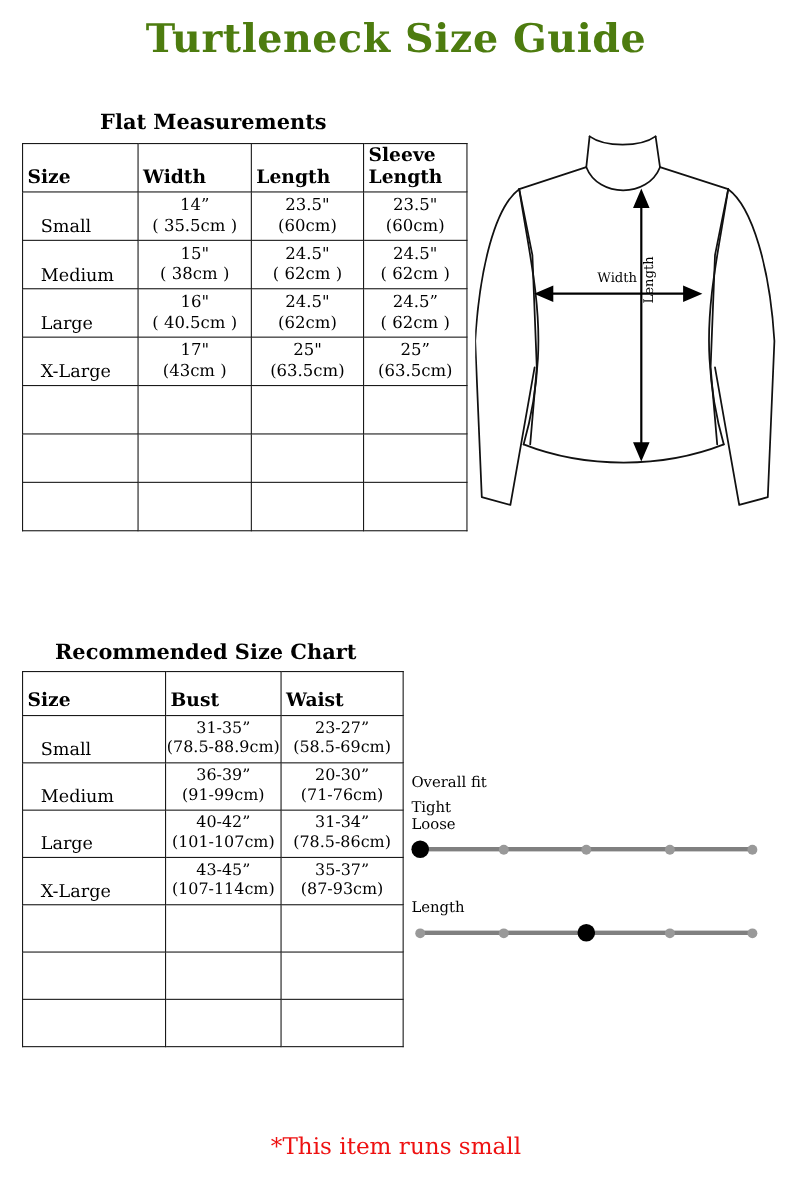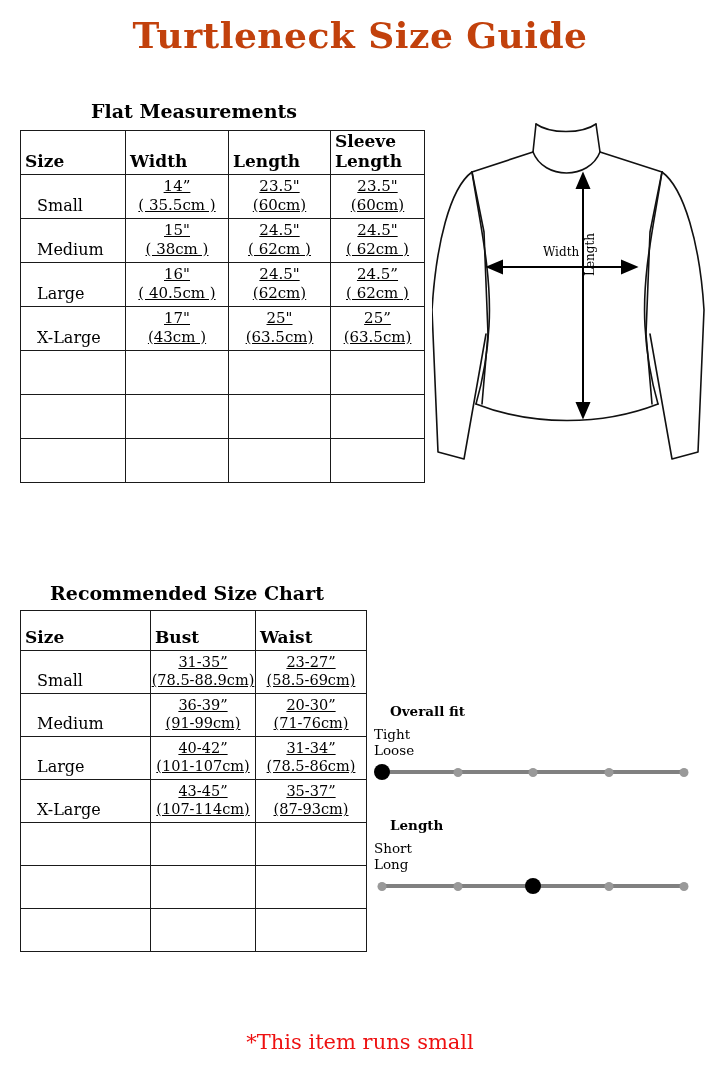--- a/index.html
+++ b/index.html
@@ -18,21 +18,21 @@
   
   .page-title {
     position: absolute;
     left: 0; top: 14px;
     width: 720px;
     text-align: center;
     font-family: "DejaVu Serif", serif;
     font-weight: bold;
     font-size: 36px;
     letter-spacing: 0.5px;
-    color: #c2410c;
+    color: #4d7c0f;
   }
 
   
   .section-caption {
     position: absolute;
     font-family: "DejaVu Serif", serif;
     font-weight: bold;
     font-size: 19px;
     color: #000;
     white-space: nowrap;
@@ -69,21 +69,20 @@
     padding-left: 16px;
     vertical-align: bottom;
     padding-bottom: 3px;
     font-size: 16px;
   }
   table.size-table td.val-cell {
     vertical-align: top;
     padding-top: 2px;
     line-height: 1.25;
     font-size: 15px;
-    text-decoration: underline;
   }
   td.val-cell .ln { display: block; white-space: nowrap; }
   td.empty-cell { height: 42px; }
 
   
   #table-flat { left: 20px; top: 130px; width: 404px; }
   #table-flat col.c1 { width: 105px; }
   #table-flat col.c2 { width: 103px; }
   #table-flat col.c3 { width: 102px; }
   #table-flat col.c4 { width: 94px; }
@@ -121,24 +120,24 @@
     transform-origin: left top;
   }
 
   
   .slider-block { position: absolute; width: 318px; }
   #slider-fit    { left: 374px; top: 703px; }
   #slider-length { left: 374px; top: 817px; }
 
   .slider-title {
     font-family: "DejaVu Serif", serif;
-    font-weight: bold;
+    font-weight: normal;
     font-size: 13.5px;
     color: #000;
-    margin: 0 0 7px 16px;
+    margin: 0 0 7px 0;
   }
   .slider-ends {
     display: flex;
     justify-content: space-between;
     font-family: "DejaVu Serif", serif;
     font-size: 13.5px;
     color: #000;
     margin-bottom: 6px;
     flex-direction: column;
   }
@@ -416,24 +415,20 @@
   <div class="slider-dot active" style="left: calc(0% + 8px);"></div>
       <div class="slider-dot" style="left: calc(25% + 4px);"></div>
       <div class="slider-dot" style="left: calc(50% + 0px);"></div>
       <div class="slider-dot" style="left: calc(75% - 4px);"></div>
       <div class="slider-dot" style="left: calc(100% - 8px);"></div>
     </div>
 </div>
 
 <div class="slider-block" id="slider-length">
   <div class="slider-title">Length</div>
-  <div class="slider-ends">
-    <span>Short</span>
-    <span>Long</span>
-  </div>
   <div class="slider-track">
     <div class="rail"></div>
   <div class="slider-dot" style="left: calc(0% + 8px);"></div>
       <div class="slider-dot" style="left: calc(25% + 4px);"></div>
       <div class="slider-dot active" style="left: calc(50% + 0px);"></div>
       <div class="slider-dot" style="left: calc(75% - 4px);"></div>
       <div class="slider-dot" style="left: calc(100% - 8px);"></div>
     </div>
 </div>
 

